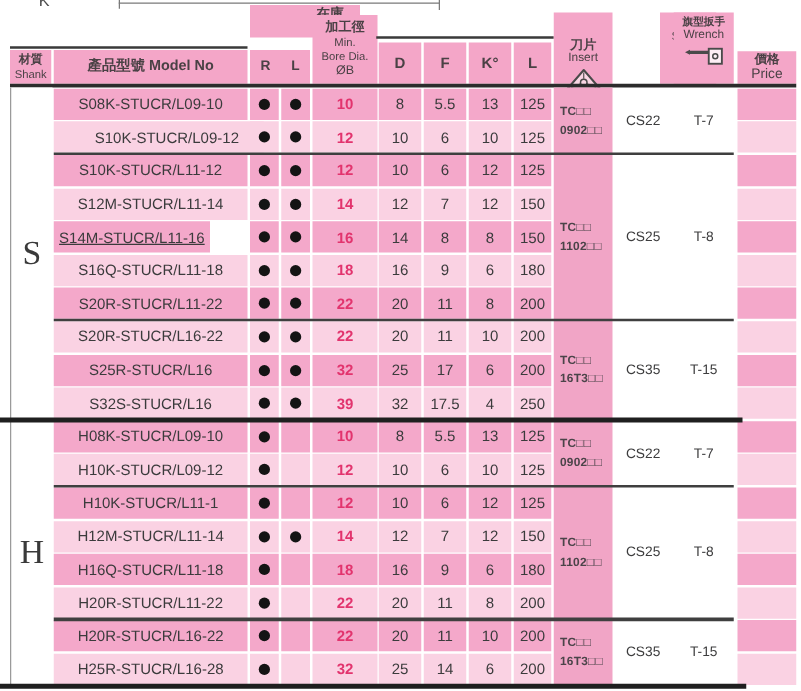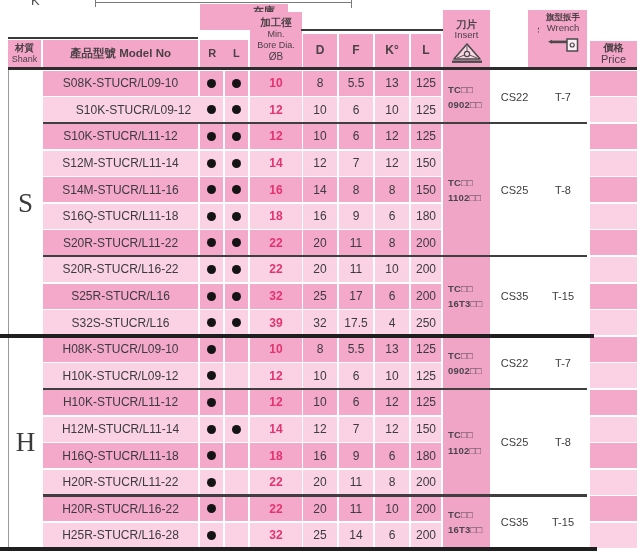--- a/index.html
+++ b/index.html
@@ -64,21 +64,21 @@
     <div class="en" style="font-size:9px;">Bore Dia.</div>
     <div class="en" style="font-size:10px;">ØB</div>
   </div>
 
   <div class="abs" style="left:301px;top:28.5px;width:142px;height:2.8px;background:#3a3a3a;"></div>
   <div class="hdr" style="left:303px;top:34px;width:34px;height:33px;font-size:12px;font-weight:600;">D</div>
   <div class="hdr" style="left:339px;top:34px;width:34px;height:33px;font-size:12px;font-weight:600;">F</div>
   <div class="hdr" style="left:375px;top:34px;width:34px;height:33px;font-size:12px;font-weight:600;">K°</div>
   <div class="hdr" style="left:411px;top:34px;width:30px;height:33px;font-size:12px;font-weight:600;">L</div>
 
-  <div class="hdr" style="left:443px;top:10px;width:47px;height:57px;justify-content:flex-start;padding-top:8px;box-sizing:border-box;">
+  <div class="hdr" style="left:443px;top:10px;width:47px;height:57px;justify-content:flex-start;padding-top:20px;box-sizing:border-box;">
     <div class="zh" style="font-size:10.5px;">刀片</div>
     <div class="en" style="font-size:9.5px;">Insert</div>
     <span>
       <svg width="38" height="24" viewBox="0 0 38 24">
         <path d="M19 3 L32 18 L6 18 Z" fill="#f9d6e4" stroke="#4a4a4a" stroke-width="1.6" stroke-linejoin="round"></path>
         <circle cx="19" cy="13" r="2.6" fill="none" stroke="#4a4a4a" stroke-width="1.2"></circle>
         <path d="M19 5 L19 10 M9 17 L16.5 14 M29 17 L21.5 14" stroke="#4a4a4a" stroke-width=".9" fill="none"></path>
         <rect x="4" y="19.5" width="30" height="2.4" fill="#4a4a4a"></rect>
       </svg>
     </span>
@@ -168,21 +168,21 @@
       </div>
       <div class="cell lt" style="left: 225px; top: 150.5px; width: 23px; height: 25.2px;">
         <div class="dot"></div>
       </div>
       <div class="cell lt bore" style="left: 250px; top: 150.5px; width: 52px; height: 25.2px;">14</div>
       <div class="cell lt" style="left: 303px; top: 150.5px; width: 34px; height: 25.2px;">12</div>
       <div class="cell lt" style="left: 339px; top: 150.5px; width: 34px; height: 25.2px;">7</div>
       <div class="cell lt" style="left: 375px; top: 150.5px; width: 34px; height: 25.2px;">12</div>
       <div class="cell lt" style="left: 411px; top: 150.5px; width: 30px; height: 25.2px;">150</div>
       <div class="cell lt" style="left: 590px; top: 150.5px; width: 47px; height: 25.2px;"></div>
-      <div class="cell dk" style="left: 43px; top: 177.1px; width: 155px; height: 25.2px;">S14M-STUCR/L11-16</div>
+      <div class="cell dk" style="left: 43px; top: 177.1px; width: 125px; height: 25.2px; text-decoration: underline;">S14M-STUCR/L11-16</div>
       <div class="cell dk" style="left: 200px; top: 177.1px; width: 23px; height: 25.2px;">
         <div class="dot"></div>
       </div>
       <div class="cell dk" style="left: 225px; top: 177.1px; width: 23px; height: 25.2px;">
         <div class="dot"></div>
       </div>
       <div class="cell dk bore" style="left: 250px; top: 177.1px; width: 52px; height: 25.2px;">16</div>
       <div class="cell dk" style="left: 303px; top: 177.1px; width: 34px; height: 25.2px;">14</div>
       <div class="cell dk" style="left: 339px; top: 177.1px; width: 34px; height: 25.2px;">8</div>
       <div class="cell dk" style="left: 375px; top: 177.1px; width: 34px; height: 25.2px;">8</div>
@@ -268,21 +268,21 @@
       <div class="cell lt" style="left: 200px; top: 363.3px; width: 23px; height: 25.2px;">
         <div class="dot"></div>
       </div>
       <div class="cell lt" style="left: 225px; top: 363.3px; width: 23px; height: 25.2px;"></div>
       <div class="cell lt bore" style="left: 250px; top: 363.3px; width: 52px; height: 25.2px;">12</div>
       <div class="cell lt" style="left: 303px; top: 363.3px; width: 34px; height: 25.2px;">10</div>
       <div class="cell lt" style="left: 339px; top: 363.3px; width: 34px; height: 25.2px;">6</div>
       <div class="cell lt" style="left: 375px; top: 363.3px; width: 34px; height: 25.2px;">10</div>
       <div class="cell lt" style="left: 411px; top: 363.3px; width: 30px; height: 25.2px;">125</div>
       <div class="cell lt" style="left: 590px; top: 363.3px; width: 47px; height: 25.2px;"></div>
-      <div class="cell dk" style="left: 43px; top: 389.9px; width: 155px; height: 25.2px;">H10K-STUCR/L11-12</div>
+      <div class="cell dk" style="left: 43px; top: 389.9px; width: 155px; height: 25.2px;">H10K-STUCR/L11-1</div>
       <div class="cell dk" style="left: 200px; top: 389.9px; width: 23px; height: 25.2px;">
         <div class="dot"></div>
       </div>
       <div class="cell dk" style="left: 225px; top: 389.9px; width: 23px; height: 25.2px;"></div>
       <div class="cell dk bore" style="left: 250px; top: 389.9px; width: 52px; height: 25.2px;">12</div>
       <div class="cell dk" style="left: 303px; top: 389.9px; width: 34px; height: 25.2px;">10</div>
       <div class="cell dk" style="left: 339px; top: 389.9px; width: 34px; height: 25.2px;">6</div>
       <div class="cell dk" style="left: 375px; top: 389.9px; width: 34px; height: 25.2px;">12</div>
       <div class="cell dk" style="left: 411px; top: 389.9px; width: 30px; height: 25.2px;">125</div>
       <div class="cell dk" style="left: 590px; top: 389.9px; width: 47px; height: 25.2px;"></div>

